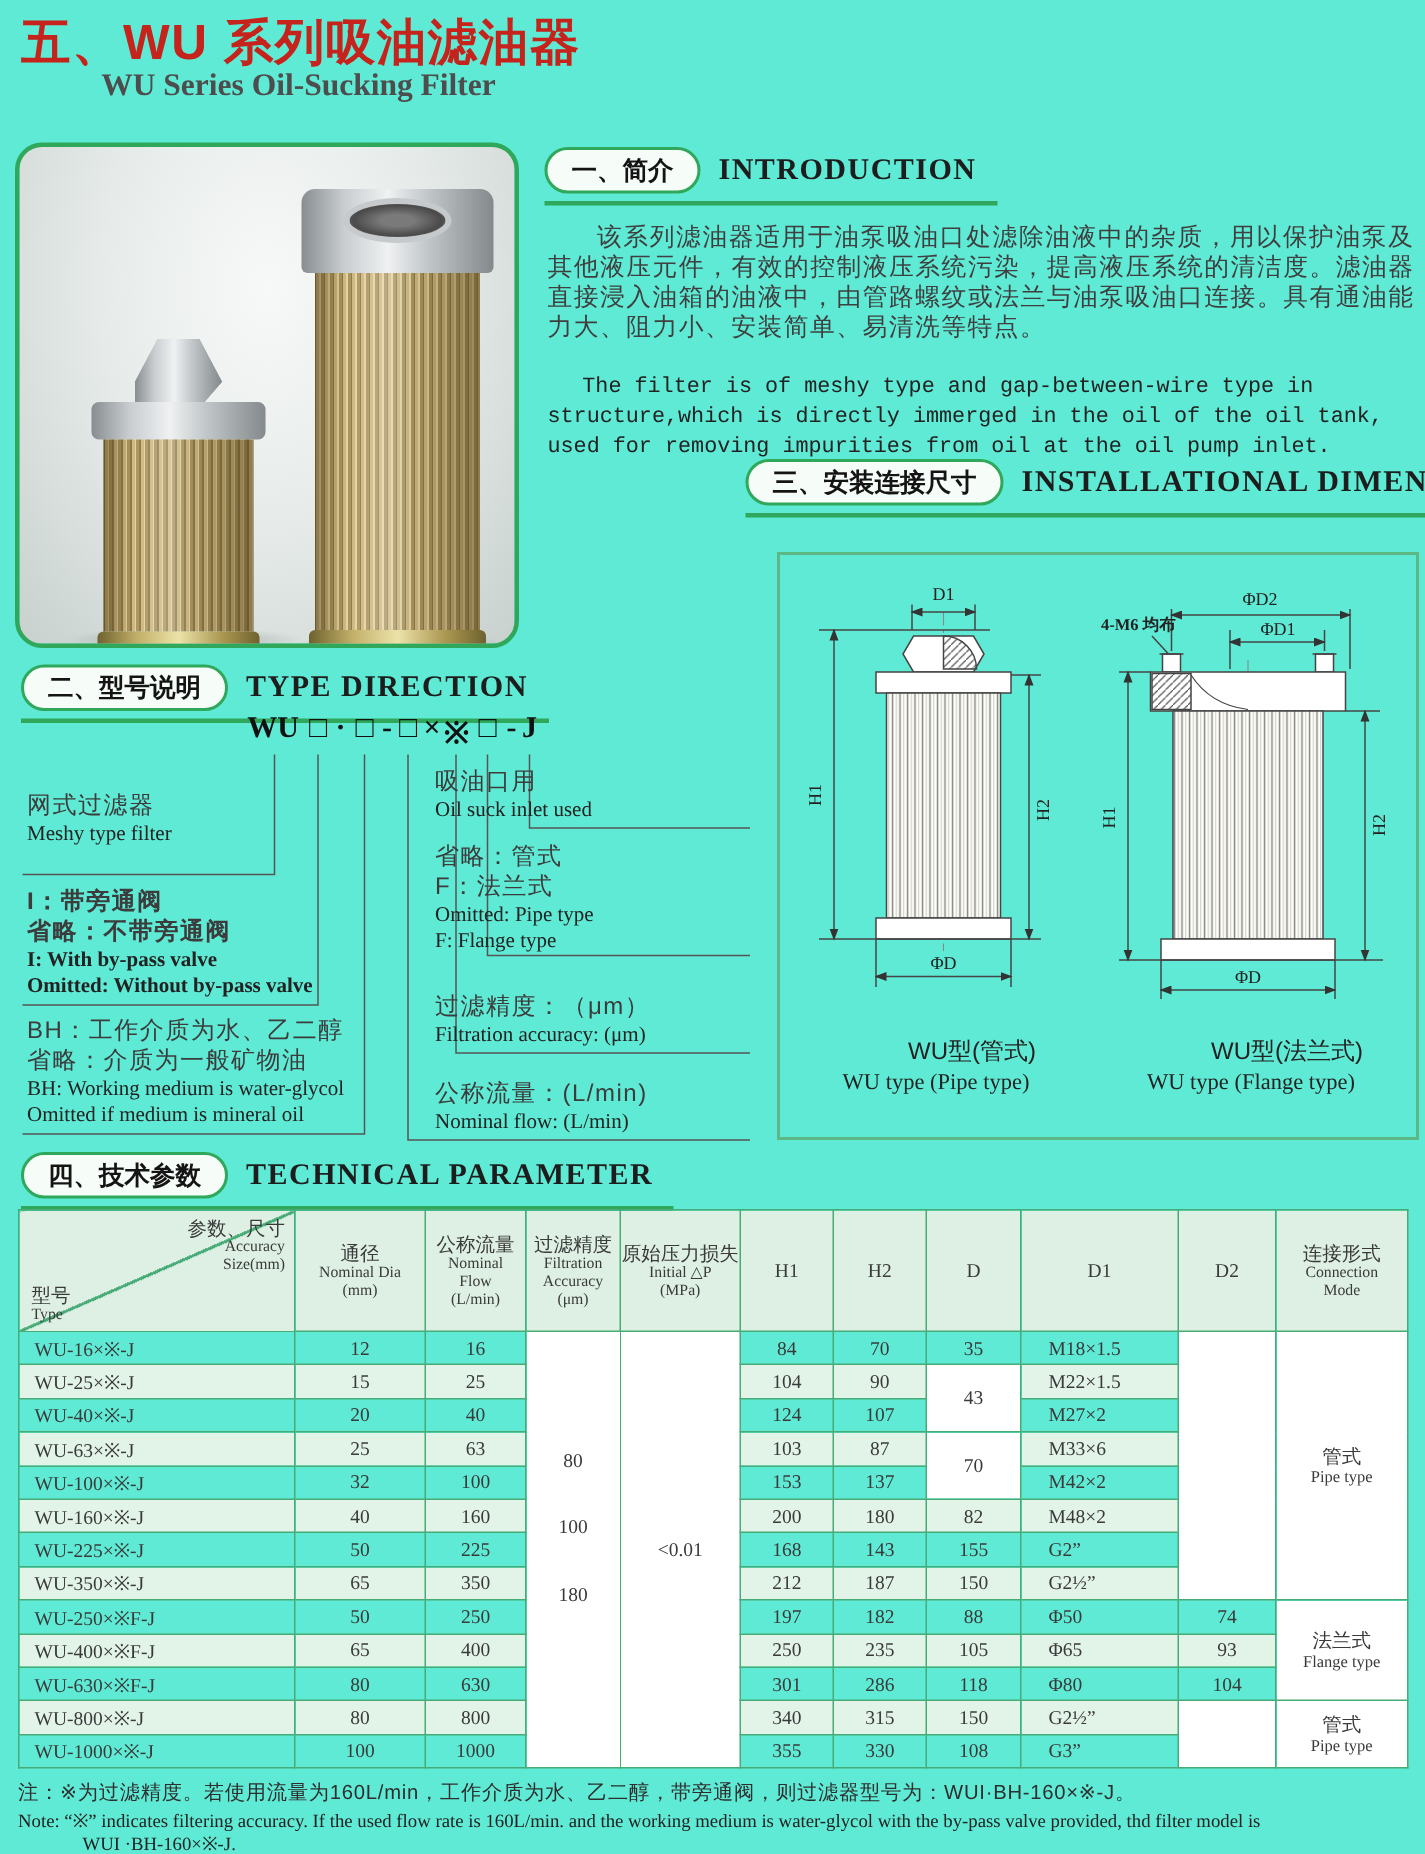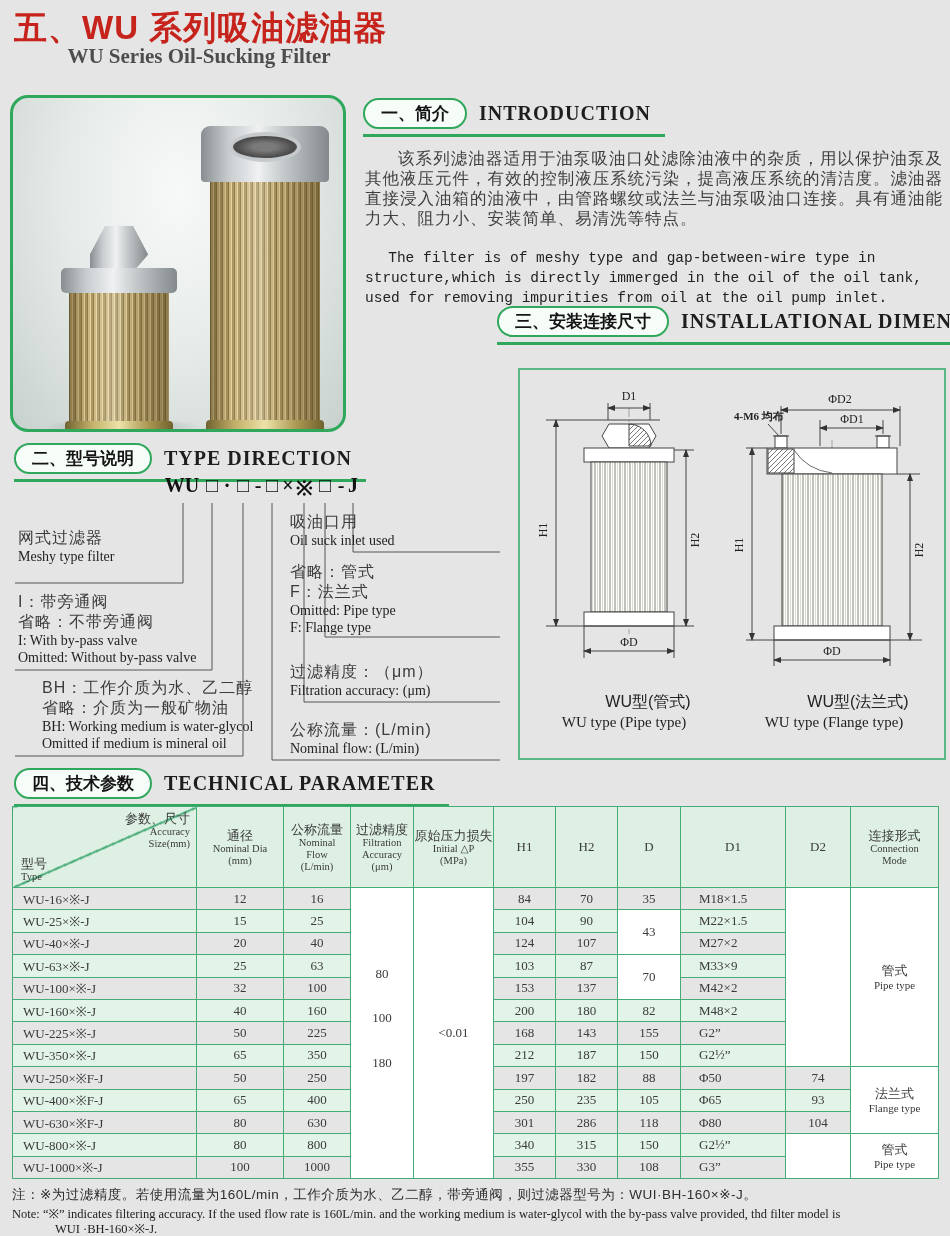--- a/index.html
+++ b/index.html
@@ -1,16 +1,16 @@
 <!DOCTYPE html>
 <html><head>
 <meta charset="utf-8">
 <style>
   html,body{margin:0;padding:0;background:#fff;}
-  #page{position:relative;width:950px;height:1236px;background:#e5e5e5;overflow:hidden;
+  #page{position:relative;width:950px;height:1236px;background:#5eead4;overflow:hidden;
         font-family:"Liberation Sans","DejaVu Sans",sans-serif;color:#333;}
   .abs{position:absolute;}
   
   #title-zh{left:14px;top:6px;font-size:33px;font-weight:900;color:#c5231b;letter-spacing:1px;white-space:nowrap;}
   #title-en{left:64px;top:44px;width:270px;text-align:center;font-family:"Liberation Serif","DejaVu Serif",serif;
             font-weight:bold;font-size:21px;color:#4d4d4d;}
   
   .sec-h{position:absolute;display:flex;align-items:center;gap:12px;border-bottom:3px solid #2fa85c;
          padding:0 14px 5px 0;}
   .pill{border:2px solid #2fa85c;border-radius:16px;background:#f6fcf7;padding:2px 16px;
@@ -240,27 +240,27 @@
         <polyline points="325,33 325,167 500,167"></polyline>
         <polyline points="304,33 304,232 500,232"></polyline>
         <polyline points="272,33 272,290 500,290"></polyline>
       </g>
     </svg>
 
     <div class="lblk" style="top:58px;">
       <div class="lz">网式过滤器</div>
       <div class="le">Meshy type filter</div>
     </div>
-    <div class="lblk" style="top:122px;">
+    <div class="lblk" style="top:122px;font-weight:bold;">
       <div class="lz">I：带旁通阀</div>
       <div class="lz">省略：不带旁通阀</div>
       <div class="le">I: With by-pass valve</div>
       <div class="le">Omitted: Without by-pass valve</div>
     </div>
-    <div class="lblk" style="top:208px;margin-left:24px;">
+    <div class="lblk" style="top:208px;">
       <div class="lz">BH：工作介质为水、乙二醇</div>
       <div class="lz">省略：介质为一般矿物油</div>
       <div class="le">BH: Working medium is water-glycol</div>
       <div class="le">Omitted if medium is mineral oil</div>
     </div>
 
     <div class="rblk" style="top:42px;">
       <div class="lz">吸油口用</div>
       <div class="le">Oil suck inlet used</div>
     </div>
@@ -384,21 +384,21 @@
         <td>107</td>
         <td class="d1c">M27×2</td>
       </tr>
       <tr class="alt">
         <td class="tc">WU-63×※-J</td>
         <td>25</td>
         <td>63</td>
         <td>103</td>
         <td>87</td>
         <td class="m" rowspan="2">70</td>
-        <td class="d1c">M33×9</td>
+        <td class="d1c">M33×6</td>
       </tr>
       <tr>
         <td class="tc">WU-100×※-J</td>
         <td>32</td>
         <td>100</td>
         <td>153</td>
         <td>137</td>
         <td class="d1c">M42×2</td>
       </tr>
       <tr class="alt">

